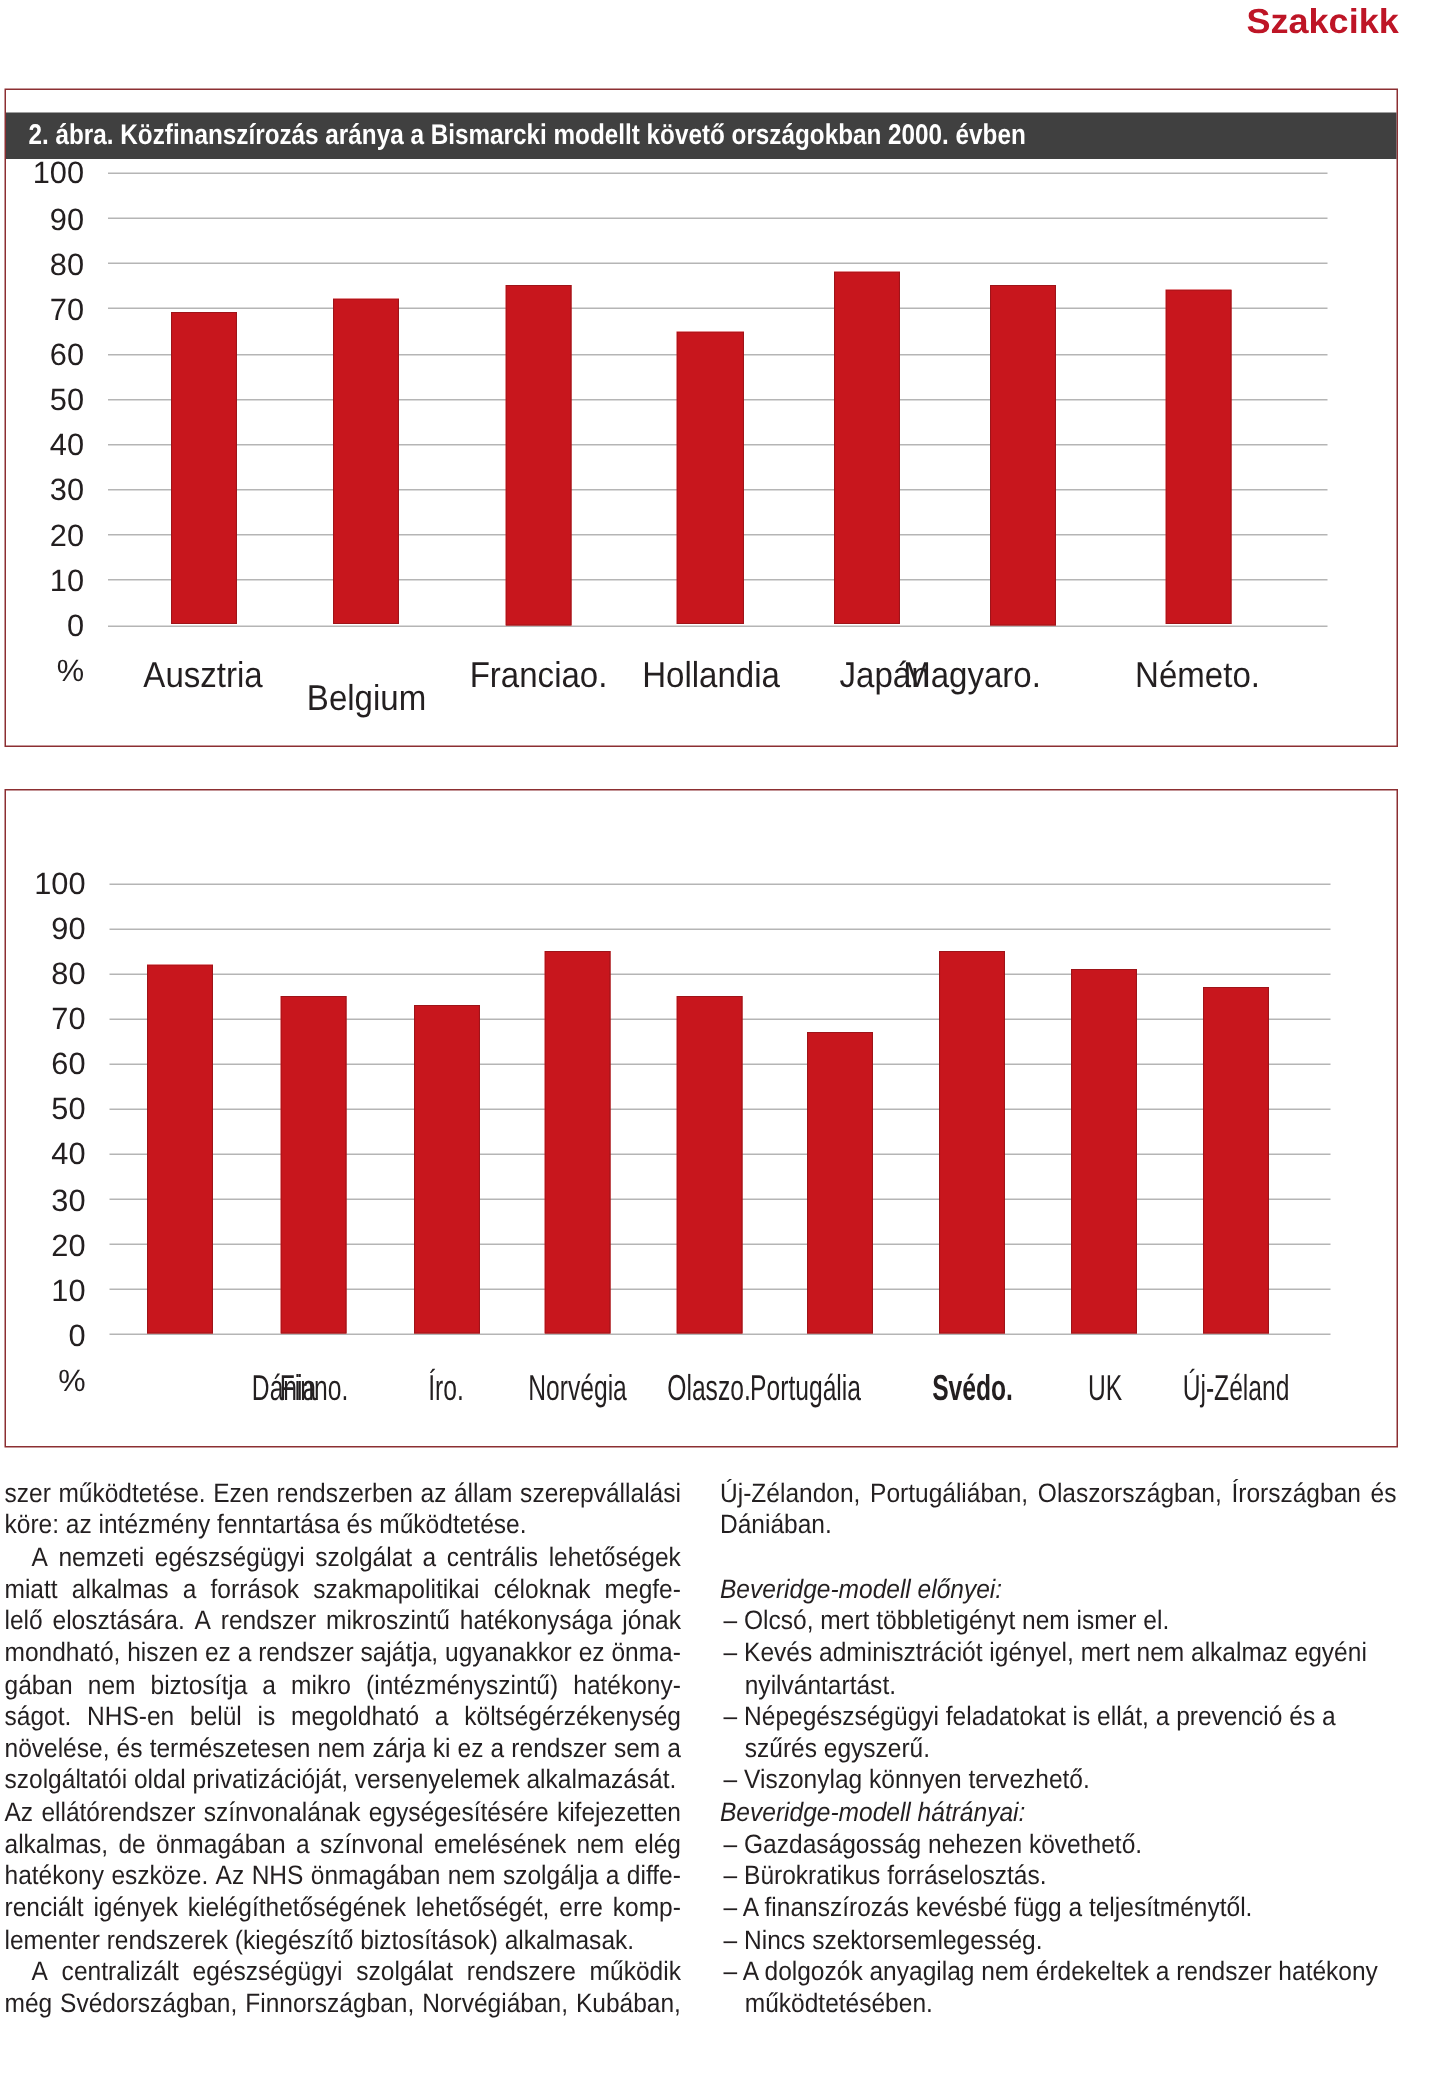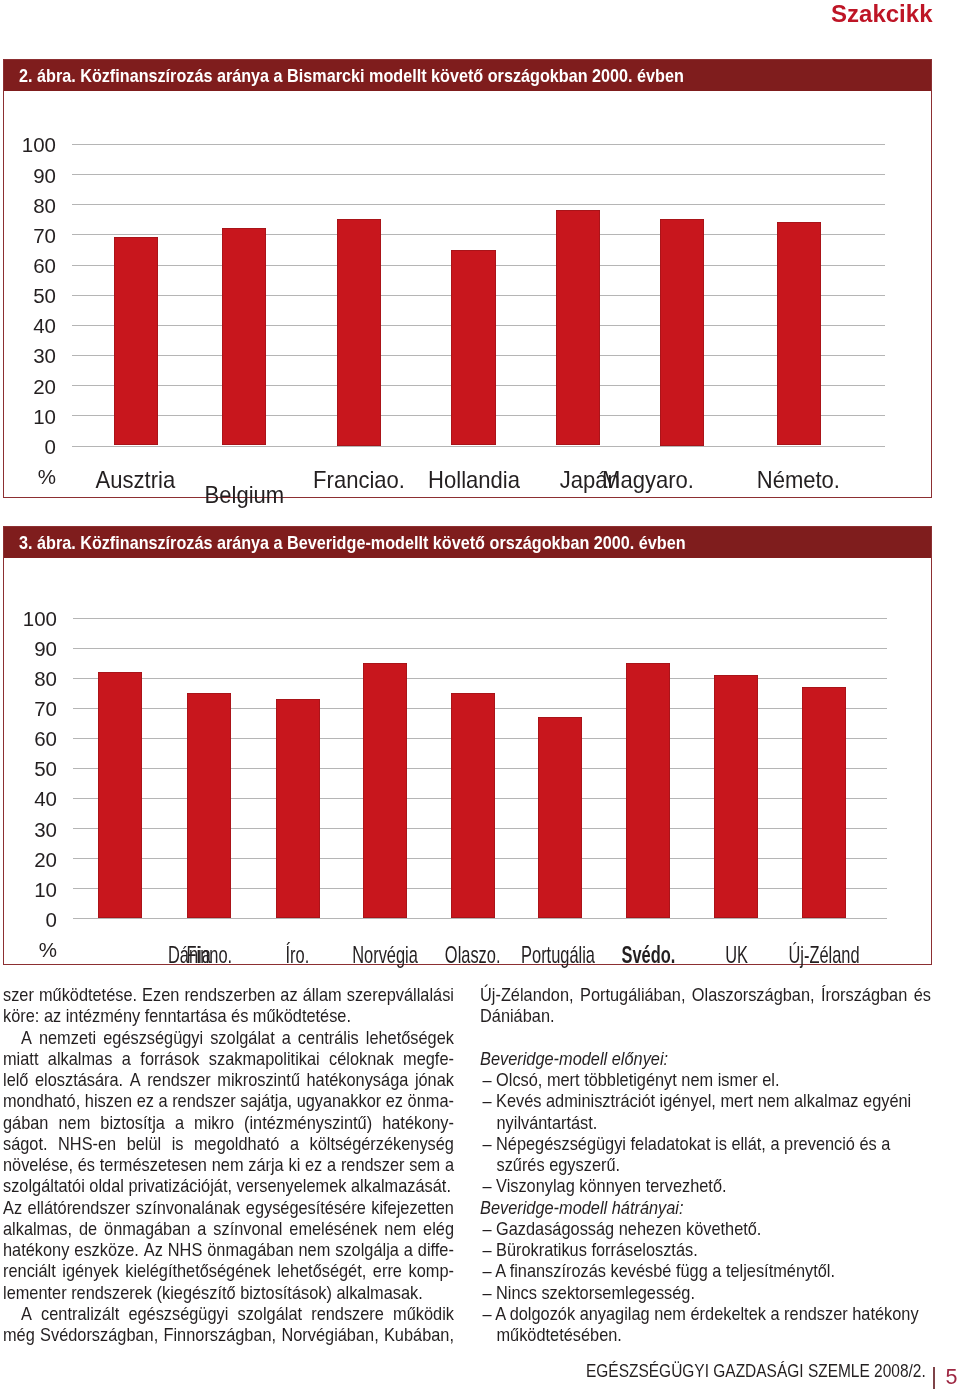--- a/index.html
+++ b/index.html
@@ -8,26 +8,26 @@
        -webkit-font-smoothing:antialiased;}
   .page{position:absolute;left:0;top:0;width:960px;height:1395px;}
 
   
   .runhead{position:absolute;left:831px;top:1px;font-weight:bold;font-size:23.1px;
            color:#BE1526;font-family:"Liberation Sans",sans-serif;display:inline-block;
            transform:scaleX(1.04);transform-origin:0 0;white-space:nowrap;letter-spacing:0px;}
 
   
   .figbox{position:absolute;left:3px;width:929px;border:1.5px solid #8C2F32;box-sizing:border-box;}
-  .figtitle{position:absolute;left:0;top:0;right:0;height:31px;background:#7f1d1d;}
+  .figtitle{position:absolute;left:0;top:15px;right:0;height:31px;background:#404040;}
   .figtitle span{position:absolute;left:15px;top:6px;color:#ffffff;font-weight:bold;display:inline-block;
             font-size:19px;line-height:19px;white-space:nowrap;
             font-family:"Liberation Sans",sans-serif;
             transform:scaleX(0.852);transform-origin:0 0;}
-  .plot{position:absolute;left:0;right:0;top:31px;bottom:0;margin-top:29px;}
+  .plot{position:absolute;left:0;right:0;top:31px;bottom:0;}
   .gridline{position:absolute;height:1px;background:#b5b5b5;}
   .ylab{position:absolute;text-align:right;font-size:20.5px;color:#231f20;
         font-family:"Liberation Sans",sans-serif;line-height:20.5px;}
   .bar{position:absolute;background:#C8161D;box-shadow:inset 0 0 0 0.7px #9E1419;}
   .xlab{position:absolute;text-align:center;font-size:24px;color:#231f20;
         line-height:21.2px;font-family:"Liberation Sans",sans-serif;white-space:nowrap;}
   .xlab i{display:inline-block;font-style:normal;transform:scaleX(0.918);}
   .xlab.cond i{transform:scaleX(0.684);}
 
   
@@ -95,23 +95,20 @@
         <div class="bar" style="left: 551.7px; width: 44.4px; top: 90.33px; height: 235.17px;"></div>
         <div class="xlab" style="left: 473.9px; width: 223px; top: 349.4px;"><i style="font-style: normal;">Japán</i></div>
         <div class="bar" style="left: 655.6px; width: 44.4px; top: 99.375px; height: 226.125px;"></div>
         <div class="xlab" style="left: 544px; width: 200px; top: 349.4px;"><i style="font-style: normal;">Magyaro.</i></div>
         <div class="bar" style="left: 772.5px; width: 44.4px; top: 102.39px; height: 223.11px;"></div>
         <div class="xlab" style="left: 694.7px; width: 200px; top: 349.4px;"><i style="font-style: normal;">Németo.</i></div>
       </div>
   </div>
 
   <div class="figbox" style="top:526px;height:439px;">
-    <div class="figtitle">
-        <span>3. ábra. Közfinanszírozás aránya a Beveridge-modellt követő országokban 2000. évben</span>
-      </div>
     <div class="plot" id="plot1">
         <div class="gridline" style="left: 69px; top: 31px; width: 814px;"></div>
         <div class="ylab" style="left: 0px; width: 53px; top: 21.9px;">100</div>
         <div class="gridline" style="left: 69px; top: 61px; width: 814px;"></div>
         <div class="ylab" style="left: 0px; width: 53px; top: 51.99px;">90</div>
         <div class="gridline" style="left: 69px; top: 91px; width: 814px;"></div>
         <div class="ylab" style="left: 0px; width: 53px; top: 82.08px;">80</div>
         <div class="gridline" style="left: 69px; top: 121px; width: 814px;"></div>
         <div class="ylab" style="left: 0px; width: 53px; top: 112.17px;">70</div>
         <div class="gridline" style="left: 69px; top: 151px; width: 814px;"></div>
@@ -133,21 +130,21 @@
         <div class="xlab cond" style="left: 16.3px; width: 200px; top: 356.5px; text-align: right;"><i style="font-style: normal;">Dánia</i></div>
         <div class="bar" style="left: 183.3px; width: 44px; top: 105.725px; height: 225.675px;"></div>
         <div class="xlab cond" style="left: 105.3px; width: 200px; top: 356.5px;"><i style="font-style: normal;">Finno.</i></div>
         <div class="bar" style="left: 271.6px; width: 44px; top: 111.743px; height: 219.657px;"></div>
         <div class="xlab cond" style="left: 193.6px; width: 200px; top: 356.5px;"><i style="font-style: normal;">Íro.</i></div>
         <div class="bar" style="left: 358.7px; width: 44px; top: 75.635px; height: 255.765px;"></div>
         <div class="xlab cond" style="left: 280.7px; width: 200px; top: 356.5px;"><i style="font-style: normal;">Norvégia</i></div>
         <div class="bar" style="left: 446.6px; width: 44px; top: 105.725px; height: 225.675px;"></div>
         <div class="xlab cond" style="left: 368.6px; width: 200px; top: 356.5px;"><i style="font-style: normal;">Olaszo.</i></div>
         <div class="bar" style="left: 534.3px; width: 44px; top: 129.797px; height: 201.603px;"></div>
-        <div class="xlab cond" style="left: 466px; width: 176px; top: 356.5px;"><i style="font-style: normal;">Portugália</i></div>
+        <div class="xlab cond" style="left: 445px; width: 176px; top: 356.5px;"><i style="font-style: normal;">Portugália</i></div>
         <div class="bar" style="left: 622.2px; width: 44px; top: 75.635px; height: 255.765px;"></div>
         <div class="xlab cond" style="left: 544.2px; width: 200px; top: 356.5px; font-weight: bold;"><i style="font-style: normal;">Svédo.</i></div>
         <div class="bar" style="left: 710.4px; width: 44px; top: 87.671px; height: 243.729px;"></div>
         <div class="xlab cond" style="left: 632.4px; width: 200px; top: 356.5px;"><i style="font-style: normal;">UK</i></div>
         <div class="bar" style="left: 798px; width: 44px; top: 99.707px; height: 231.693px;"></div>
         <div class="xlab cond" style="left: 720px; width: 200px; top: 356.5px;"><i style="font-style: normal;">Új-Zéland</i></div>
       </div>
   </div>
 
   <div class="col" id="colL" style="left:3px;top:985.2px;">
@@ -302,19 +299,14 @@
       <div class="ln" style="left: 2.61068px; top: 191.25px; width: 487.98px;">– Viszonylag könnyen tervezhető.</div>
       <div class="ln it" style="left: 0px; top: 212.5px; width: 490.591px;">Beveridge-modell hátrányai:</div>
       <div class="ln" style="left: 2.61068px; top: 233.75px; width: 487.98px;">– Gazdaságosság nehezen követhető.</div>
       <div class="ln" style="left: 2.61068px; top: 255px; width: 487.98px;">– Bürokratikus forráselosztás.</div>
       <div class="ln" style="left: 2.61068px; top: 276.25px; width: 487.98px;">– A finanszírozás kevésbé függ a teljesítménytől.</div>
       <div class="ln" style="left: 2.61068px; top: 297.5px; width: 487.98px;">– Nincs szektorsemlegesség.</div>
       <div class="ln" style="left: 2.61068px; top: 318.75px; width: 487.98px;">– A dolgozók anyagilag nem érdekeltek a rendszer hatékony</div>
       <div class="ln" style="left: 17.9484px; top: 340px; width: 472.642px;">működtetésében.</div>
     </div>
 
-  <div class="footer">
-    <span class="jn">EGÉSZSÉGÜGYI GAZDASÁGI SZEMLE 2008/2.</span>
-    <span class="sep">|</span>
-    <span class="pg">5</span>
-  </div>
 
 </div>
 
 </body></html>

